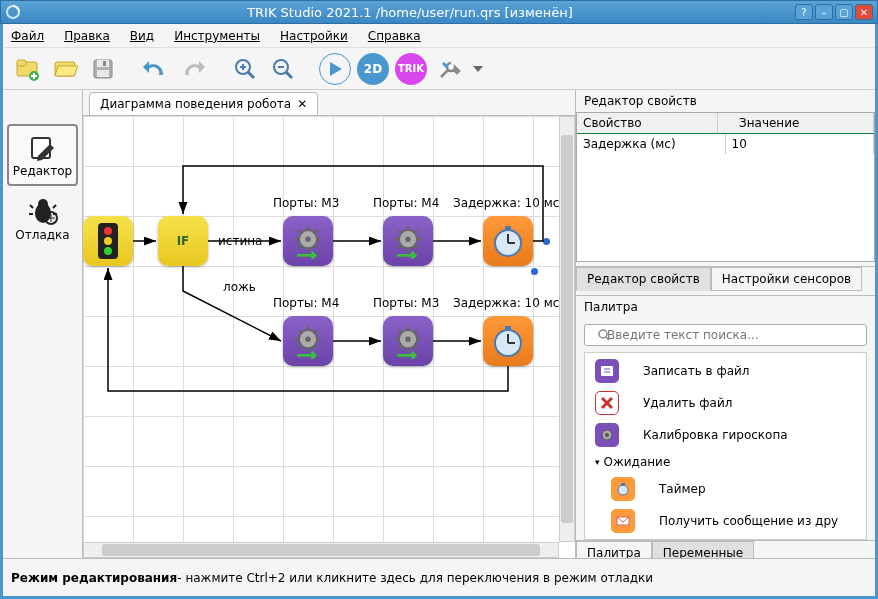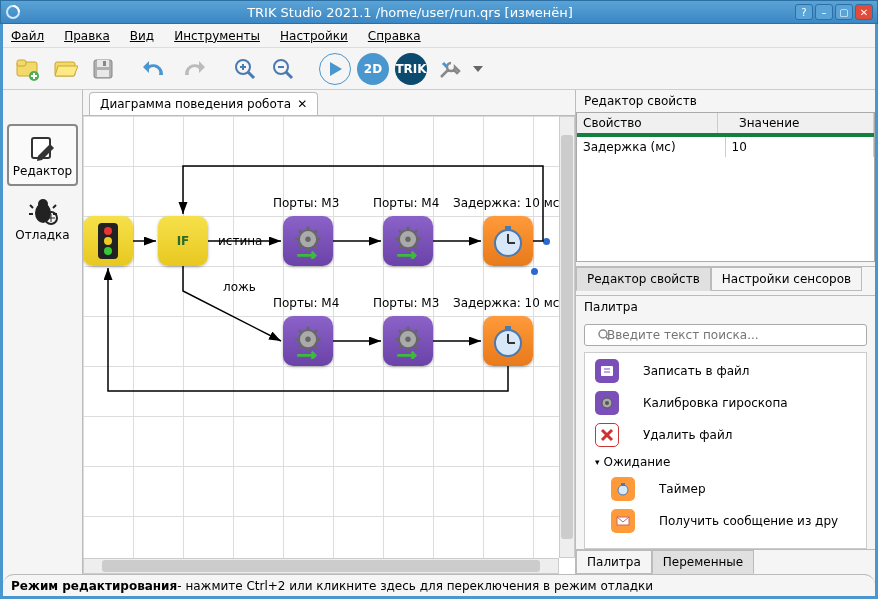--- a/index.html
+++ b/index.html
@@ -58,41 +58,41 @@
 .block.if { background: linear-gradient(#f6e14a, #e8c820); font-weight: bold; font-size: 20px; color: #2a6a2a; }
 .block.motor { background: linear-gradient(#8a62c8, #6a42a8); }
 .block.timer { background: linear-gradient(#ff9a3a, #e87a1a); }
 .block-label { position: absolute; font-size: 12px; white-space: nowrap; text-align: center; }
 .sel-handle { position: absolute; width: 7px; height: 7px; background: #2a6ad0; border-radius: 50%; }
 
 
 .rpanel { width: 300px; background: #f5f5f5; border-left: 1px solid #bbb; display: flex; flex-direction: column; }
 .panel-title { padding: 4px 8px; font-size: 12px; }
 .prop-table { border: 1px solid #aaa; background: #fff; min-height: 150px; margin-bottom: 4px; }
-.prop-table .hdr { display: flex; background: #f0f0f0; border-bottom: 4px solid #15803d; gap: 15px; }
+.prop-table .hdr { display: flex; background: #f0f0f0; border-bottom: 1px solid #15803d; gap: 15px; }
 .prop-table .hdr div { flex: 1; padding: 3px 6px; border-right: 1px solid #ccc; }
 .prop-table .row { display: flex; }
 .prop-table .row div { flex: 1; padding: 3px 6px; border-right: 1px solid #ccc; }
 .tabsbar { display: flex; border-top: 1px solid #bbb; }
 .tabsbar .ptab { padding: 4px 10px; border: 1px solid #bbb; background: #f5f5f5; cursor: pointer; }
 .tabsbar .ptab.active { background: #e0e0e0; border-bottom: 1px solid #e0e0e0; }
 
 .palette { flex: 1; display: flex; flex-direction: column; border-top: 1px solid #bbb; margin-top: 4px; }
 .search { margin: 6px 8px; }
 .search input { width: 100%; padding: 3px 4px 3px 22px; border: 1px solid #aaa; border-radius: 3px; background: #fff; }
 .search { position: relative; }
 .search .sicon { position: absolute; left: 14px; top: 5px; width: 12px; height: 12px; }
 .pl-list { flex: 1; overflow-y: auto; padding: 2px 8px; background: #fff; margin: 0 8px; border: 1px solid #ccc; }
 .pl-item { display: flex; align-items: center; gap: 24px; padding: 4px 2px; cursor: pointer; }
 .pl-item .pic { width: 24px; height: 24px; border-radius: 5px; display: flex; align-items: center; justify-content: center; }
 .pl-group { padding: 4px 2px; display: flex; align-items: center; gap: 4px; }
 .pl-group .caret { font-size: 9px; }
 
 
-.status { height: 22px; background: #f5f5f5; border-top: 1px solid #bbb; display: flex; align-items: center; padding: 0 8px; border-radius: 11px; }
+.status { height: 38px; background: #f5f5f5; border-top: 1px solid #bbb; display: flex; align-items: center; padding: 0 8px; }
 .status b { font-weight: bold; }
 
 
 .gear { width: 36px; height: 36px; }
 .arrow-green { stroke: #3bbd3b; stroke-width: 3; fill: none; }
 
 svg.line { position: absolute; overflow: visible; pointer-events: none; }
 </style>
 </head>
 <body>
@@ -172,21 +172,21 @@
           <line x1="7" y1="10" x2="13" y2="10" stroke="#4a7ab0" stroke-width="2"></line>
         </svg>
       </div>
   <div class="sep"></div>
   <div class="tb-btn" style="border:1px solid #4a97cf;border-radius:16px;width:32px;height:32px;">
         <svg width="18" height="18">
           <polygon points="4,2 16,9 4,16" fill="#4a97cf"></polygon>
         </svg>
       </div>
   <div class="tb-btn" style="background:#4a97cf;border-radius:16px;width:32px;height:32px;color:#fff;font-weight:bold;">2D</div>
-  <div class="tb-btn" style="background:#0c4a6e;border-radius:16px;width:32px;height:32px;color:#fff;font-size:12px;font-weight:bold;">TRIK</div>
+  <div class="tb-btn" style="background:#d946ef;border-radius:16px;width:32px;height:32px;color:#fff;font-size:10px;font-weight:bold;">TRIK</div>
   <div class="tb-btn">
         <svg width="24" height="24">
           <path d="M4 20 L12 12 M14 6 A4 4 0 1 0 18 10 L22 14 L20 16 L16 12" stroke="#888" stroke-width="2.5" fill="none"></path>
           <path d="M6 6 L10 10" stroke="#4a97cf" stroke-width="3"></path>
         </svg>
       </div>
   <div class="tb-btn" style="width:14px;">
         <svg width="10" height="10">
           <polygon points="0,2 10,2 5,8" fill="#666"></polygon>
         </svg>
@@ -406,36 +406,36 @@
         <div class="pl-item">
           <div class="pic" style="background:#7a4fb8;">
                 <svg width="16" height="16">
                   <rect x="2" y="3" width="12" height="10" fill="#fff" rx="1"></rect>
                   <path d="M5 6h6M5 9h6" stroke="#7a4fb8"></path>
                 </svg>
               </div>
           <span>Записать в файл</span>
         </div>
         <div class="pl-item">
+          <div class="pic" style="background:#fff;border:1px solid #c33;">
+                <svg width="16" height="16">
+                  <line x1="3" y1="3" x2="13" y2="13" stroke="#c33" stroke-width="3"></line>
+                  <line x1="13" y1="3" x2="3" y2="13" stroke="#c33" stroke-width="3"></line>
+                </svg>
+              </div>
+          <span>Удалить файл</span>
+        </div>
+        <div class="pl-item">
           <div class="pic" style="background:#7a4fb8;">
                 <svg width="16" height="16">
                   <circle cx="8" cy="8" r="5" fill="#aaa" stroke="#555"></circle>
                   <circle cx="8" cy="8" r="2" fill="#555"></circle>
                 </svg>
               </div>
           <span>Калибровка  гироскопа</span>
-        </div>
-        <div class="pl-item">
-          <div class="pic" style="background:#fff;border:1px solid #c33;">
-                <svg width="16" height="16">
-                  <line x1="3" y1="3" x2="13" y2="13" stroke="#c33" stroke-width="3"></line>
-                  <line x1="13" y1="3" x2="3" y2="13" stroke="#c33" stroke-width="3"></line>
-                </svg>
-              </div>
-          <span>Удалить файл</span>
         </div>
         <div class="pl-group">
           <span class="caret">▾</span>
           <span>Ожидание</span>
         </div>
         <div class="pl-item" style="padding-left:18px;">
           <div class="pic" style="background:#ff9a3a;">
                 <svg width="16" height="16">
                   <circle cx="8" cy="9" r="5" fill="#d8e8f8" stroke="#4a7ab0"></circle>
                   <rect x="6" y="2" width="4" height="3" fill="#4a7ab0"></rect>

